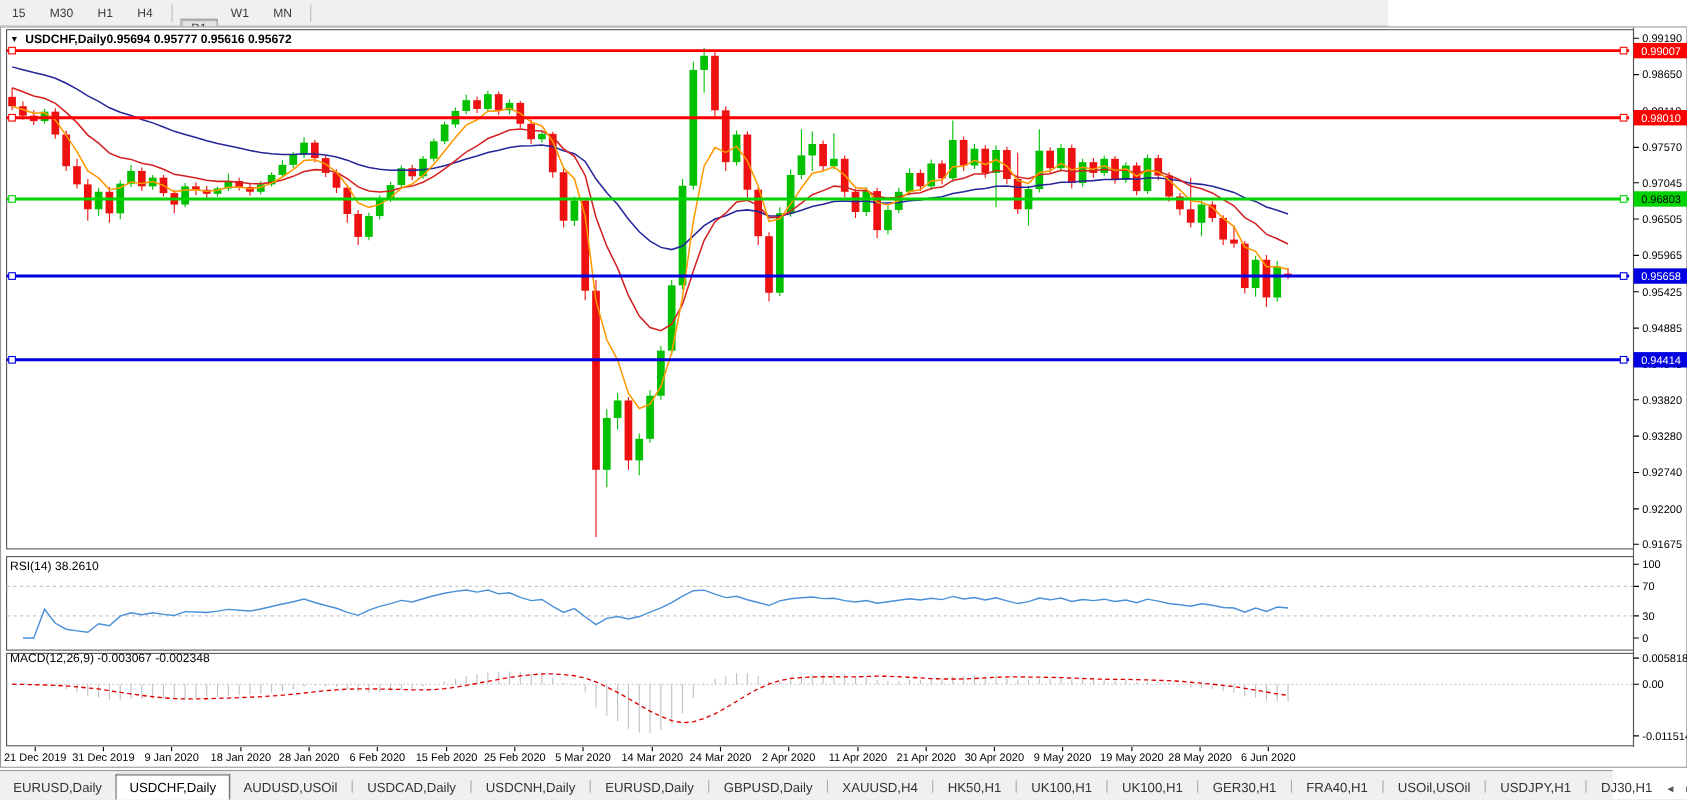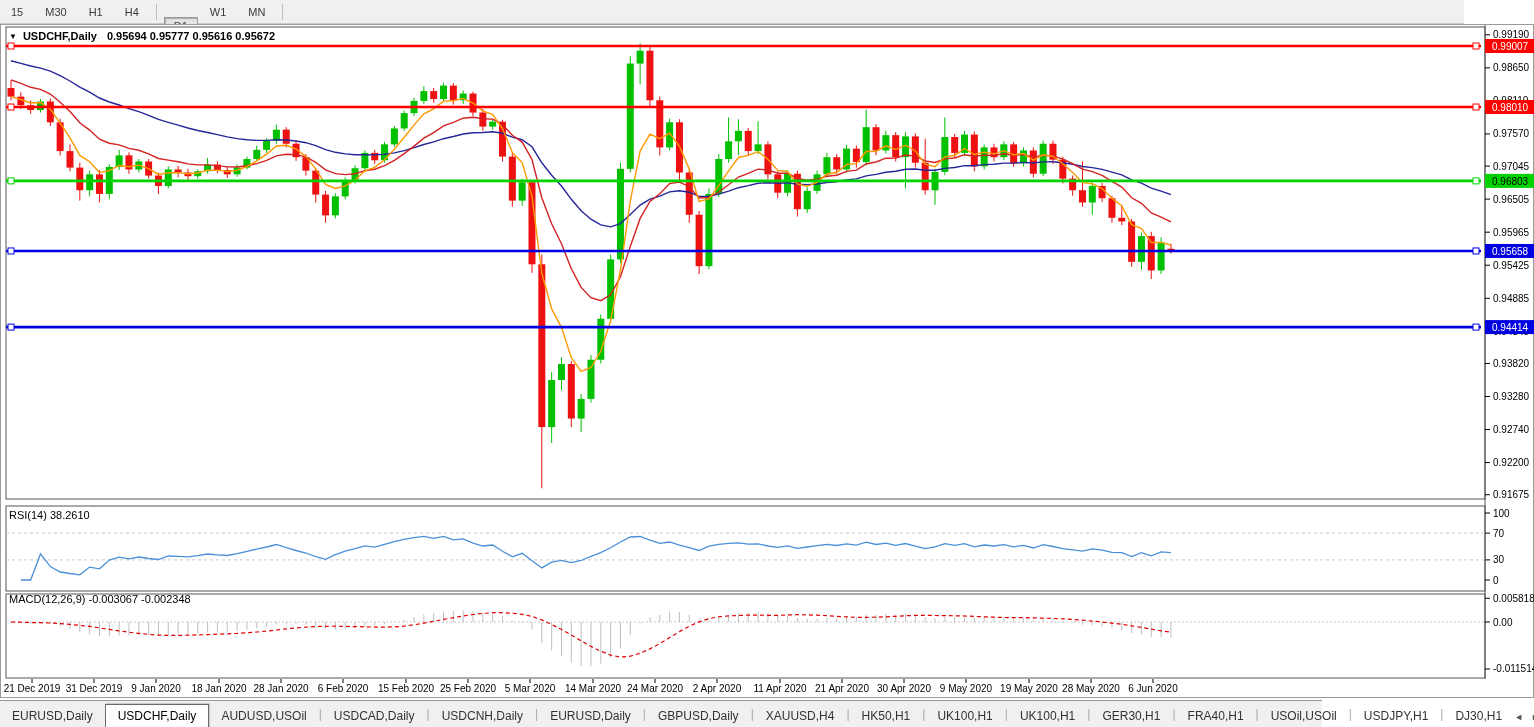--- a/index.html
+++ b/index.html
@@ -1,33 +1,33 @@
 <!DOCTYPE html>
 <html><head>
 <meta charset="utf-8">
 <style>
   html,body{margin:0;padding:0;background:#d4d0c8;}
   .screen{position:relative;width:1534px;height:727px;background:#ffffff;overflow:hidden;
           font-family:"Liberation Sans",sans-serif;-webkit-font-smoothing:none;}
   
-  .toolbar{position:absolute;left:0;top:0;width:1464px;height:23px;background:#f0f0f0;
+  .toolbar{position:absolute;left:0;top:0;width:1262px;height:23px;background:#f0f0f0;
            border-bottom:1px solid #c8c8c8;display:flex;align-items:center;font-size:11px;color:#3a3a3a;}
   .tf-btn{padding:2px 9px;margin:0 1px;border:1px solid transparent;cursor:default;}
   .tf-btn.active{border:1px solid #9a9a9a;background:#e4e4e4;box-shadow:inset 1px 1px 1px rgba(0,0,0,.25);margin-top:29px;}
   .tf-sep{width:1px;height:16px;background:#bdbdbd;margin:0 6px;}
   
   .chartwrap{position:absolute;left:0;top:24px;width:1534px;height:674px;background:#fff;
              border:1px solid #9a9a9a;box-sizing:border-box;}
   svg{position:absolute;left:0;top:0;}
   .overlay-label{position:absolute;font-size:11px;color:#000;white-space:nowrap;z-index:5;}
   .title-row{font-weight:bold;}
   .title-row .tri{font-size:8px;vertical-align:1px;margin-right:6px;}
-  .title-row .ohlc{font-weight:bold;margin-left:10px;}
+  .title-row .ohlc{font-weight:bold;}
   
-  .tabbar{position:absolute;left:0;top:700px;width:1322px;height:27px;background:#f0f0f0;
+  .tabbar{position:absolute;left:0;top:700px;width:1466px;height:27px;background:#f0f0f0;
           border-top:1px solid #9a9a9a;display:flex;align-items:flex-end;font-size:12px;color:#333;}
   .tab{padding:4px 12px 5px 12px;margin-top:2px;white-space:nowrap;cursor:default;}
   .tab.active{background:#ffffff;border:1px solid #6a6a6a;border-bottom:none;color:#000;
               box-shadow:1px -1px 1px rgba(0,0,0,.15);}
   .tab-sep{color:#aaa;align-self:center;padding-bottom:2px;}
   .tab-nav{margin-left:auto;display:flex;gap:8px;padding:0 10px 6px 0;color:#555;font-size:9px;}
   .tab-nav span{cursor:default;}
 </style>
 </head>
 <body>

